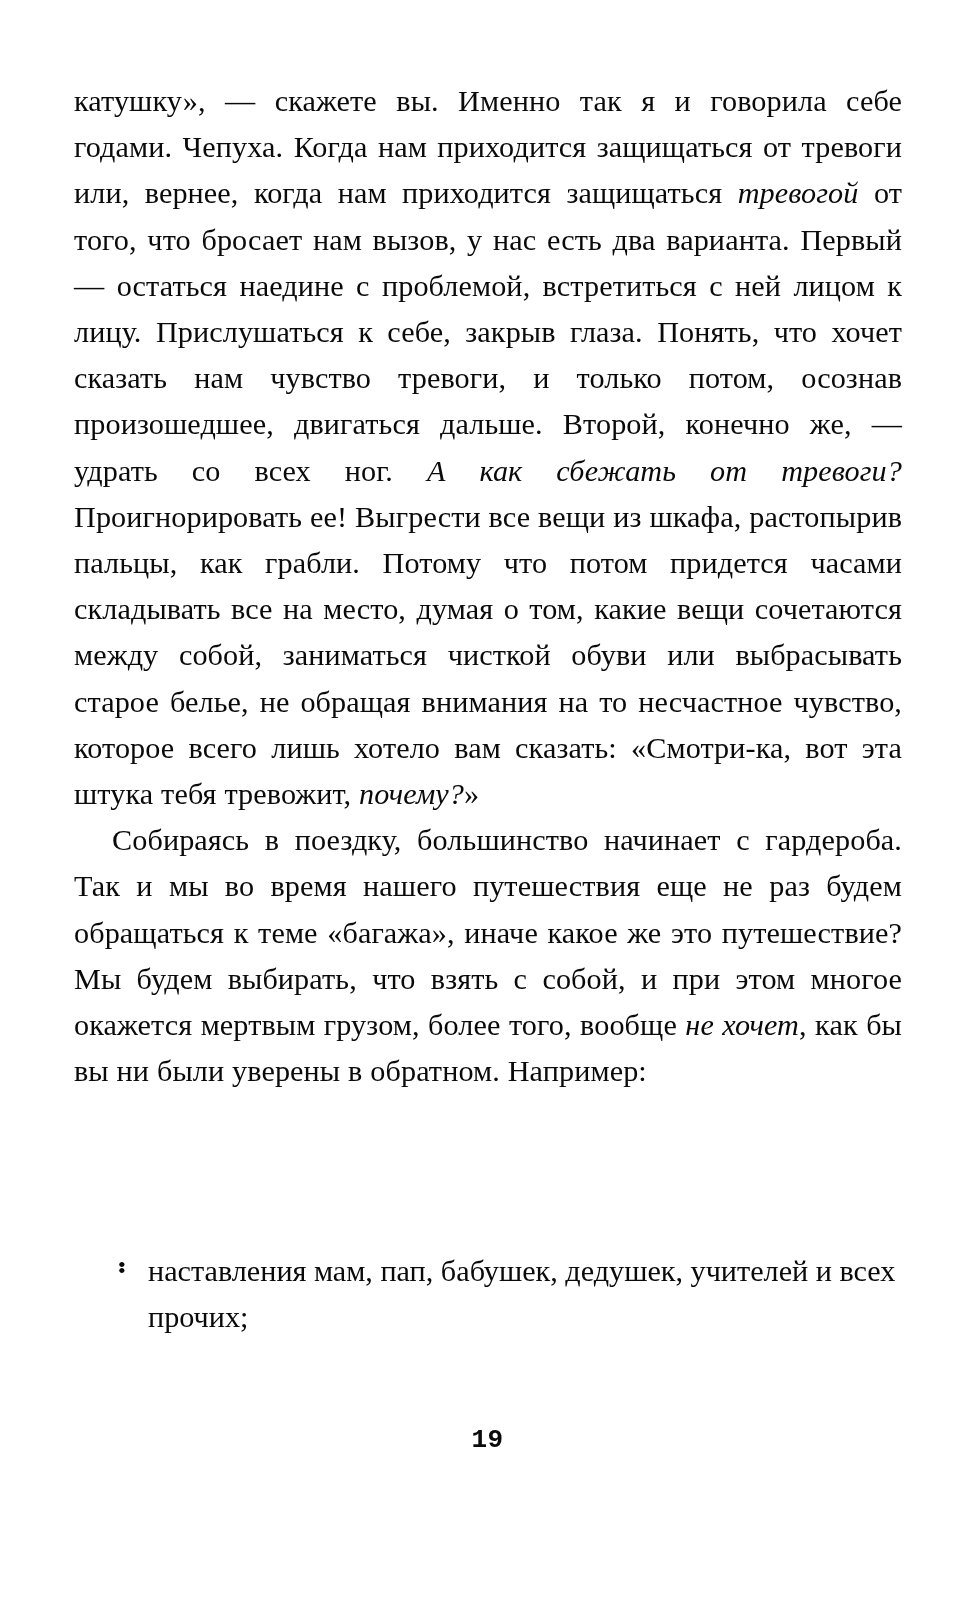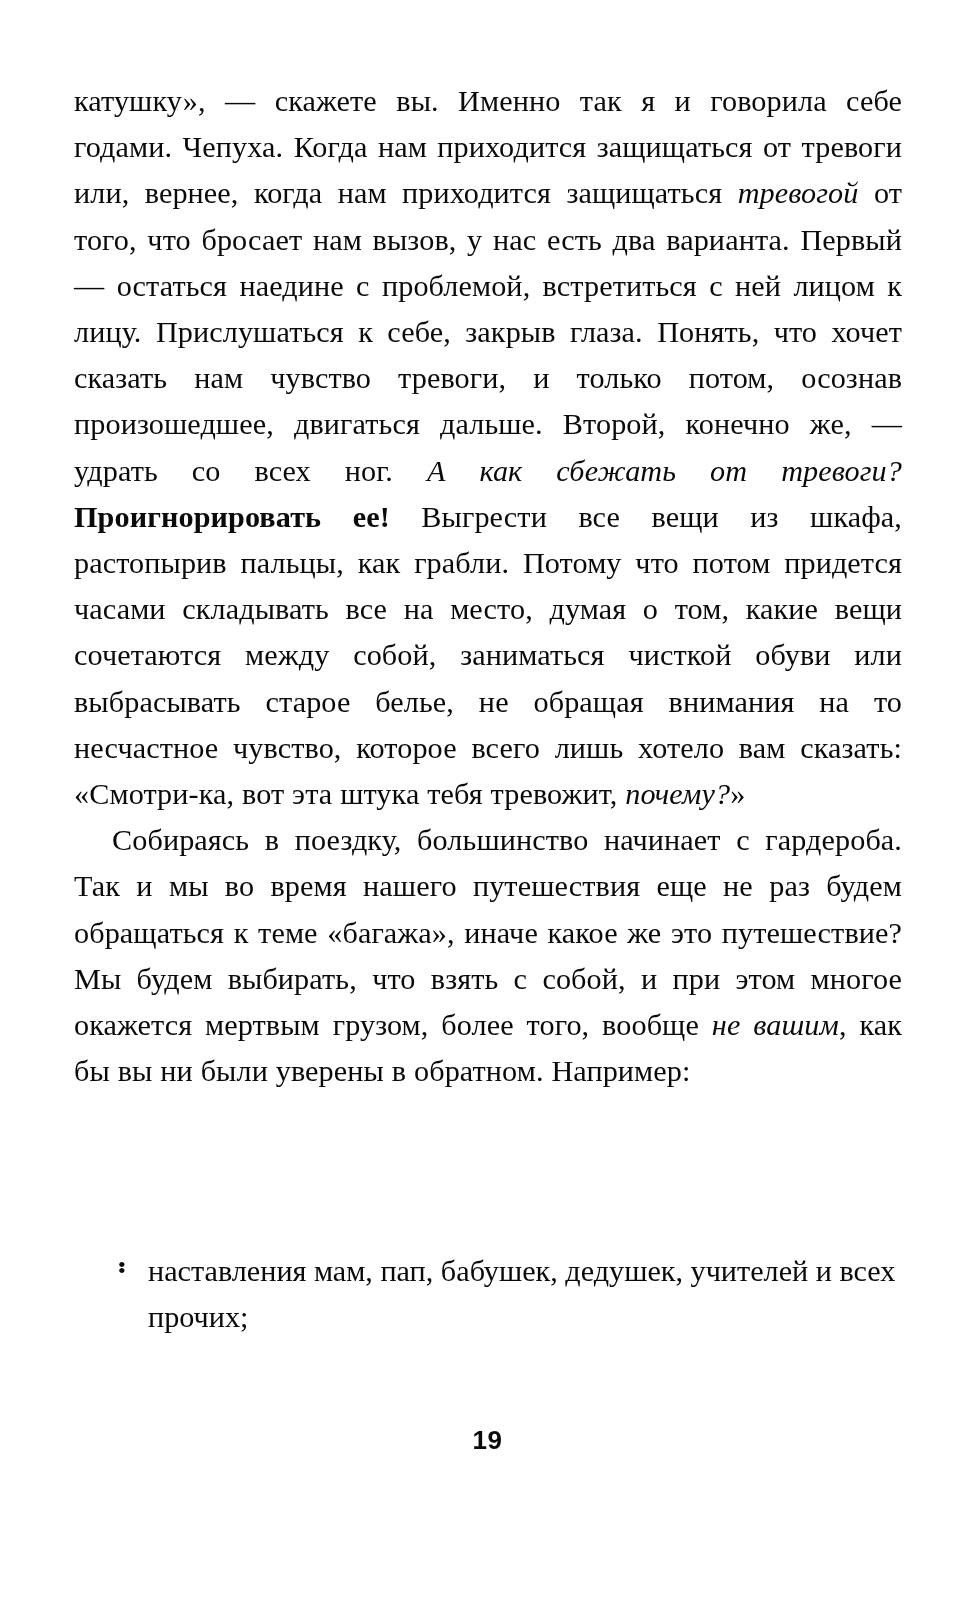--- a/index.html
+++ b/index.html
@@ -49,21 +49,21 @@
 
   .para.indented {
     text-indent: 38px;
   }
 
   .para i, .para em {
     font-style: italic;
   }
 
   .para b, .para strong {
-    font-weight: bold;
+    font-weight: normal;
     margin-top: 8px;
   }
 
   .bullet-list {
     position: absolute;
     left: 74px;
     top: 1242px;
     width: 828px;
     list-style: none;
     margin: 0;
@@ -91,38 +91,38 @@
     line-height: 46.2px;
     color: #0a0a0a;
   }
 
   .page-number {
     position: absolute;
     left: 0;
     top: 1424px;
     width: 975px;
     text-align: center;
-    font-family: Liberation Sans, sans-serif;
+    font-family: Liberation Mono, monospace;
     font-weight: bold;
     font-size: 26px;
     line-height: 32px;
     color: #0a0a0a;
     letter-spacing: 0.5px;
   }
 </style>
 </head>
 <body>
 
 <div class="page">
 
   <div class="text-column">
 
     <p class="para continued"><span>катушку», — скажете вы. Именно так я и говорила себе годами. Чепуха. Когда нам приходится защищаться от тревоги или, вернее, когда нам приходится защищаться </span><i>тревогой</i><span> от того, что бросает нам вызов, у нас есть два варианта. Первый — остаться наедине с проблемой, встретиться с ней лицом к лицу. Прислушаться к себе, закрыв глаза. Понять, что хочет сказать нам чувство тревоги, и только потом, осознав произошедшее, двигаться дальше. Второй, конечно же, — удрать со всех ног. </span><i>А как сбежать от тревоги?</i><span> </span><b>Проигнорировать ее!</b><span> Выгрести все вещи из шкафа, растопырив пальцы, как грабли. Потому что потом придется часами складывать все на место, думая о том, какие вещи сочетаются между собой, заниматься чисткой обуви или выбрасывать старое белье, не обращая внимания на то несчастное чувство, которое всего лишь хотело вам сказать: «Смотри-ка, вот эта штука тебя тревожит, </span><i>почему?</i><span>»</span></p>
 
-    <p class="para indented"><span>Собираясь в поездку, большинство начинает с гардероба. Так и мы во время нашего путешествия еще не раз будем обращаться к теме «багажа», иначе какое же это путешествие? Мы будем выбирать, что взять с собой, и при этом многое окажется мертвым грузом, более того, вообще </span><i>не вашим</i><span>, как бы вы ни были уверены в обратном. Например:</span></p>
+    <p class="para indented"><span>Собираясь в поездку, большинство начинает с гардероба. Так и мы во время нашего путешествия еще не раз будем обращаться к теме «багажа», иначе какое же это путешествие? Мы будем выбирать, что взять с собой, и при этом многое окажется мертвым грузом, более того, вообще </span><i>не хочет</i><span>, как бы вы ни были уверены в обратном. Например:</span></p>
 
   </div>
 
   <ul class="bullet-list">
     <li class="bullet-item">
       <span class="bullet-marker">•</span>
     </li>
     <li class="bullet-item">
       <span class="bullet-marker">•</span>
       <span class="bullet-text">наставления мам, пап, бабушек, дедушек, учителей и всех прочих;</span>

